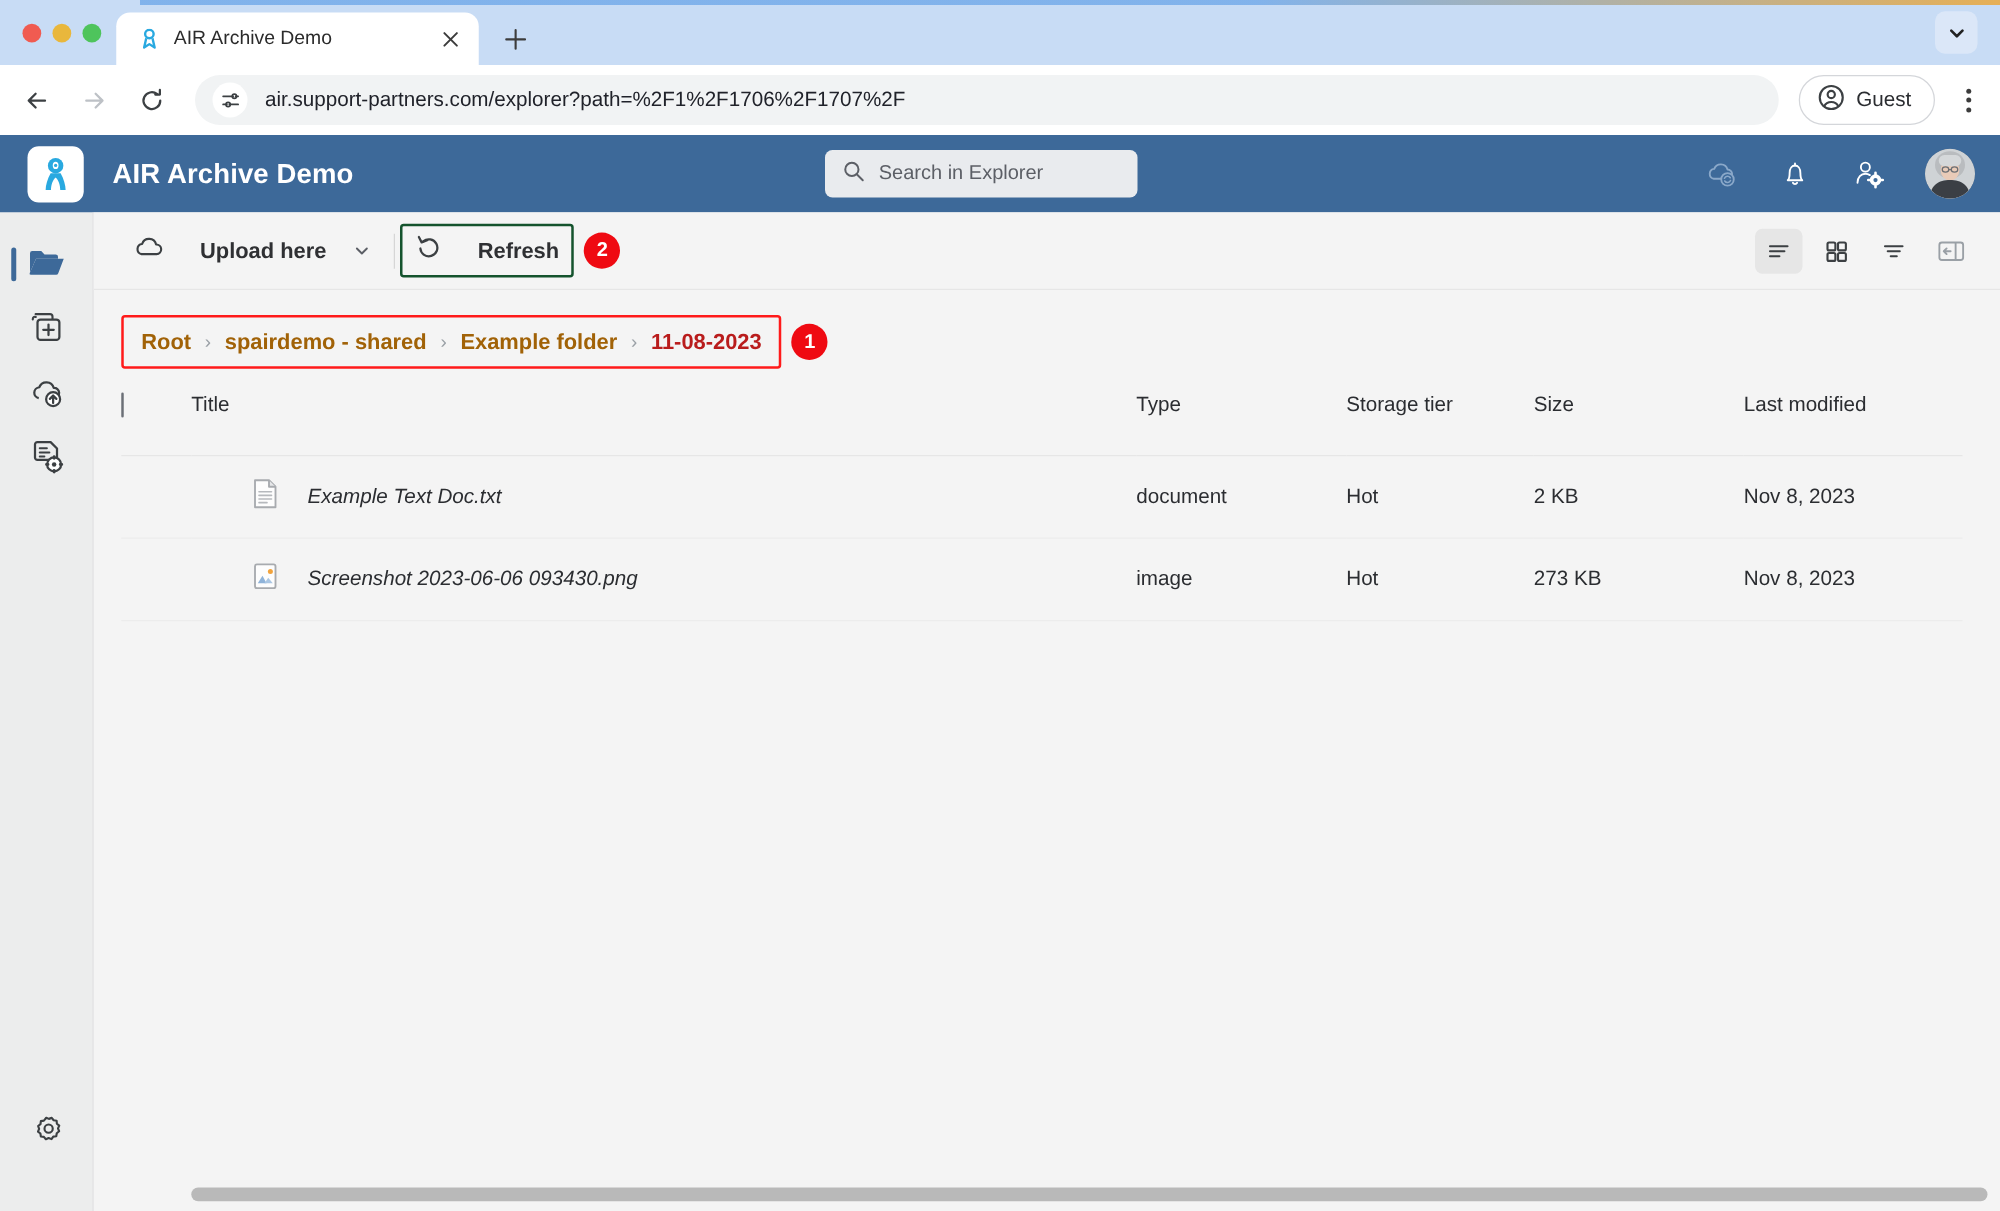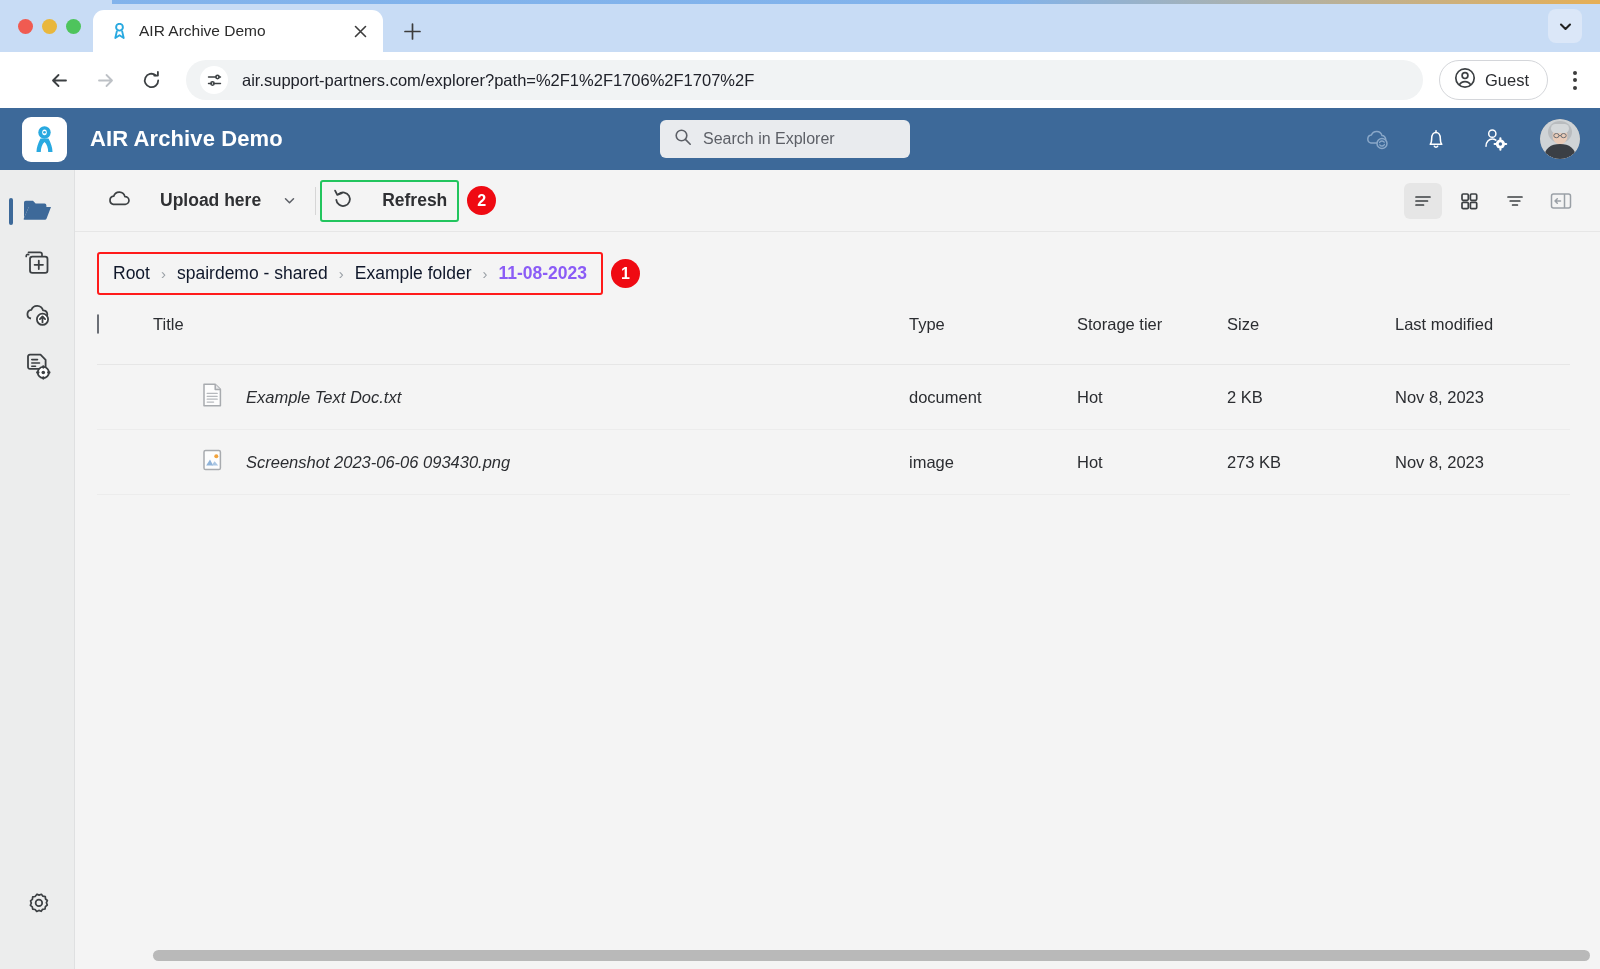--- a/index.html
+++ b/index.html
@@ -64,21 +64,20 @@
     opacity: .75;
   }
 
   .urlbar-row {
     height: 56px;
     background: #ffffff;
     display: flex;
     align-items: center;
     padding: 0 8px;
     gap: 4px;
-    margin-left: 30px;
   }
   .nav-btn {
     width: 42px; height: 42px; border-radius: 50%;
     display: flex; align-items: center; justify-content: center;
   }
   .omnibox {
     flex: 1;
     height: 40px;
     background: #f1f3f4;
     border-radius: 20px;
@@ -162,41 +161,41 @@
     border-bottom: 1px solid #e6e6e6;
   }
   .tb-btn {
     display: flex; align-items: center; gap: 28px; padding: 6px 10px;
     border-radius: 5px;
   }
   .tb-label { font-size: 17.5px; color: #2f3033; font-weight: bold; }
   .tb-caret { width: 36px; height: 34px; display:flex; align-items:center; justify-content:center; }
   .tb-sep { width: 1px; height: 28px; background: #d6d6d6; margin: 0 4px 0 8px; }
   .refresh-wrap { position: relative; display: flex; align-items: center; }
-  .outline-red { border: 2px solid #22c55e; border-radius: 3px; }
+  .outline-red { border: 2px solid #14532d; border-radius: 3px; }
   .badge {
     width: 29px; height: 29px; border-radius: 50%; background: #ef0a12;
     color: #fff; font-size: 16px; font-weight: bold;
     display: flex; align-items: center; justify-content: center;
     margin-left: 8px; flex: none;
   }
   .tb-right { margin-left: auto; display: flex; align-items: center; gap: 8px; }
   .vbtn {
     width: 38px; height: 36px; border-radius: 6px;
     display: flex; align-items: center; justify-content: center;
   }
   .vbtn.sel { background: #e6e6e6; }
 
   .crumbrow { padding: 20px 0 0 22px; display: flex; align-items: center; }
   .crumbs {
     display: flex; align-items: center; gap: 11px;
     padding: 9px 14px; border: 2px solid #ff1a1a; border-radius: 3px;
   }
-  .crumb { font-size: 17.5px; color: #0f172a; white-space: nowrap; }
-  .crumb.last { color: #8b5cf6; font-weight: bold; }
+  .crumb { font-size: 17.5px; color: #a16207; white-space: nowrap; font-weight: bold; }
+  .crumb.last { color: #b91c1c; font-weight: bold; }
   .crumb-sep { font-size: 15px; color: #9aa0a6; }
 
   
   .tablewrap { padding: 20px 30px 0 22px; }
   table { width: 100%; border-collapse: collapse; }
   th {
     text-align: left; font-size: 16.5px; font-weight: normal; color: #2b2d31;
     padding: 0 0 30px 0;
   }
   .hdr-row th { border-bottom: 1px solid #e6e6e6; }

